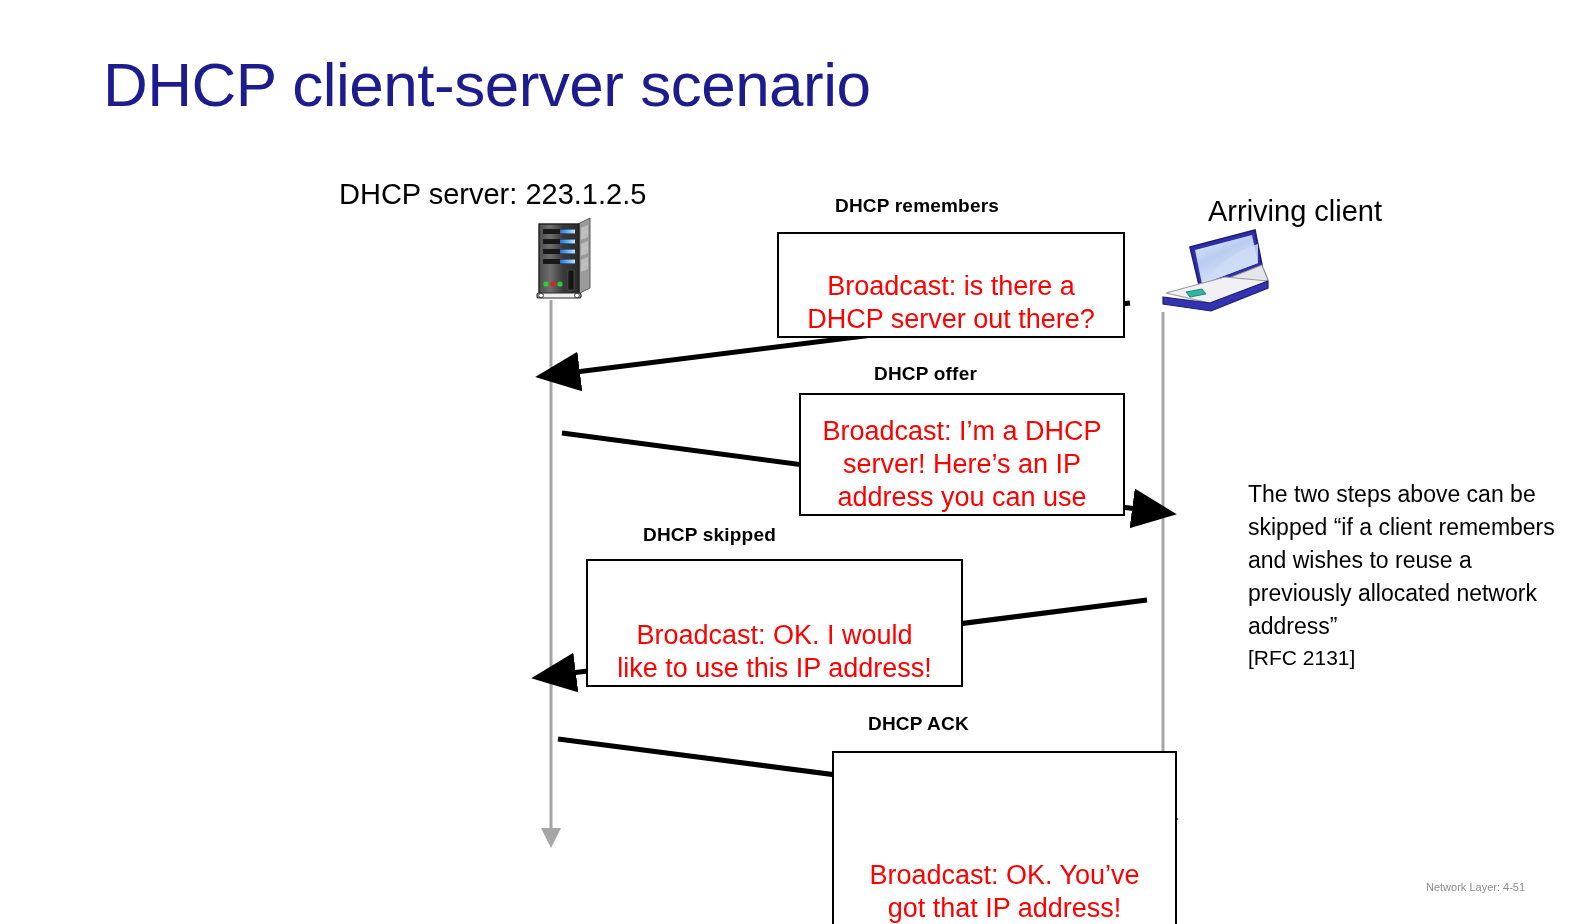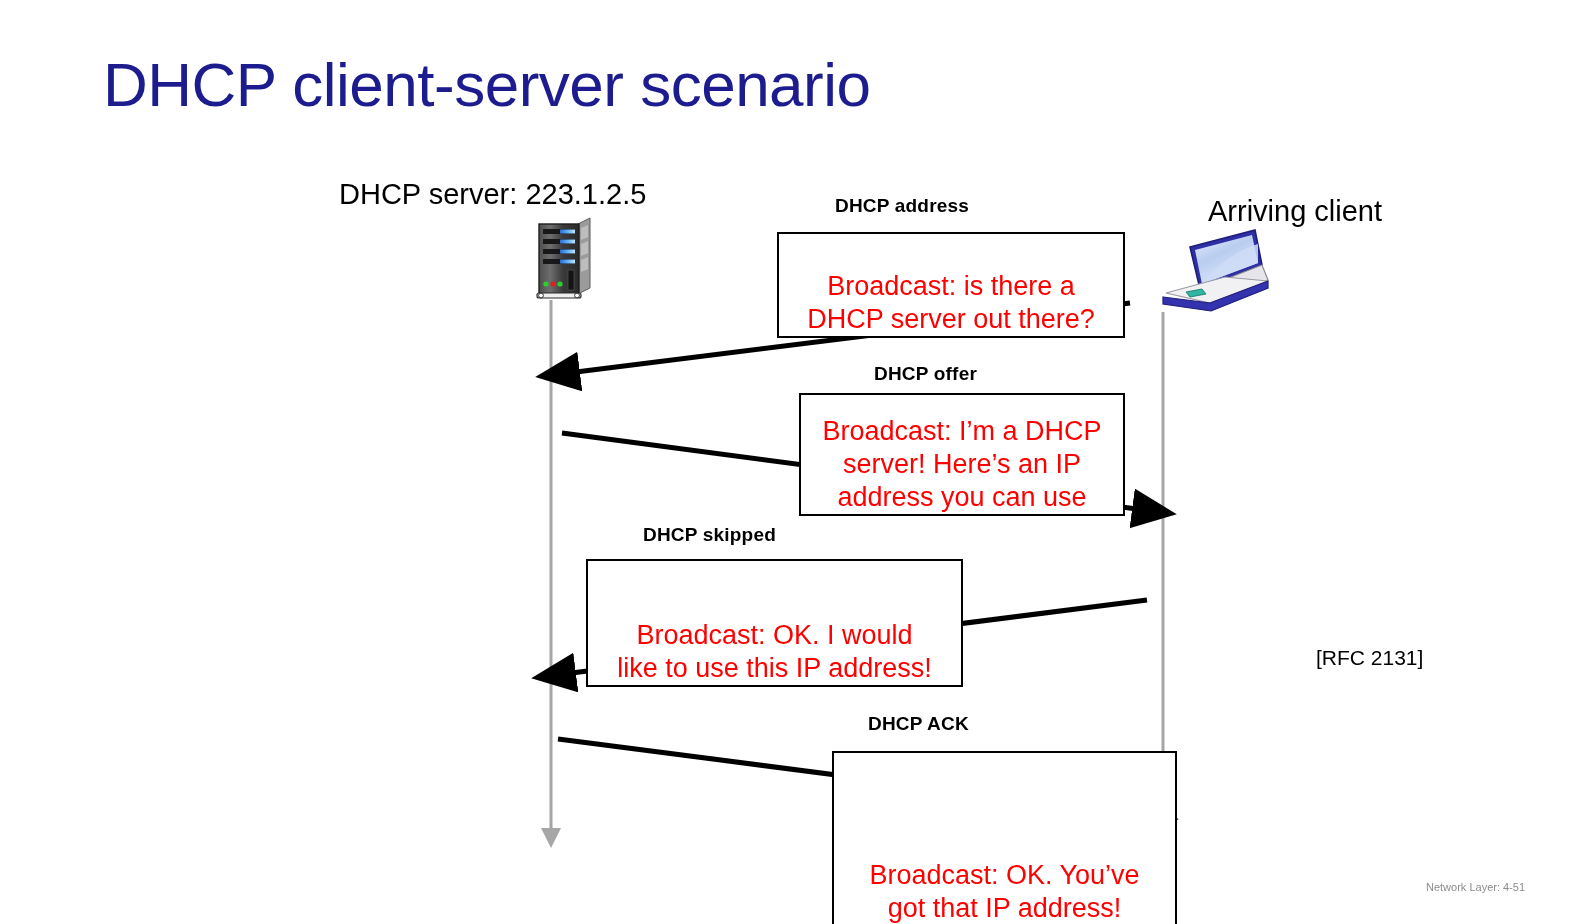--- a/index.html
+++ b/index.html
@@ -49,21 +49,21 @@
     padding:0 10px; white-space:pre-line;
   }
 
   
   #note{
     left:1200px; top:478px; width:320px;
     font-size:23px; line-height:33px; color:#000000;
     font-family:"Liberation Sans", sans-serif;
   }
   #note-rfc{
-    left:1268px; top:644px;
+    left:1200px; top:644px;
     font-size:21px; line-height:28px; color:#000000;
     white-space:nowrap;
     font-family:"Liberation Sans", sans-serif;
   }
 
   
   #footer{
     left:1378px; top:881px;
     font-size:11px; color:#8c8c8c; white-space:nowrap;
     font-family:"Liberation Sans", sans-serif;
@@ -211,27 +211,28 @@
   </div>
 
   <div id="text-layer" class="layer">
 
     <div class="abs" id="title">DHCP client-server scenario</div>
 
     <div class="abs endpoint-label" id="server-label">DHCP server: 223.1.2.5</div>
 
     <div class="abs endpoint-label" id="client-label">Arriving client</div>
 
-    <div class="abs msg-label" style="left:787px; top:195px;">DHCP address</div>
+    <div class="abs msg-label" style="left:787px; top:195px;">DHCP remembers</div>
 
     <div class="abs msg-label" style="left:826px; top:363px;">DHCP offer</div>
 
     <div class="abs msg-label" style="left:595px; top:524px;">DHCP skipped</div>
 
     <div class="abs msg-label" style="left:820px; top:713px;">DHCP ACK</div>
 
+    <div class="abs" id="note">The two steps above can be skipped “if a client remembers and wishes to reuse a previously allocated network address”</div>
 
     <div class="abs" id="note-rfc">[RFC 2131]</div>
 
     <div class="abs" id="footer">Network Layer: 4-51</div>
   </div>
 
 </div>
 
 </body></html>

